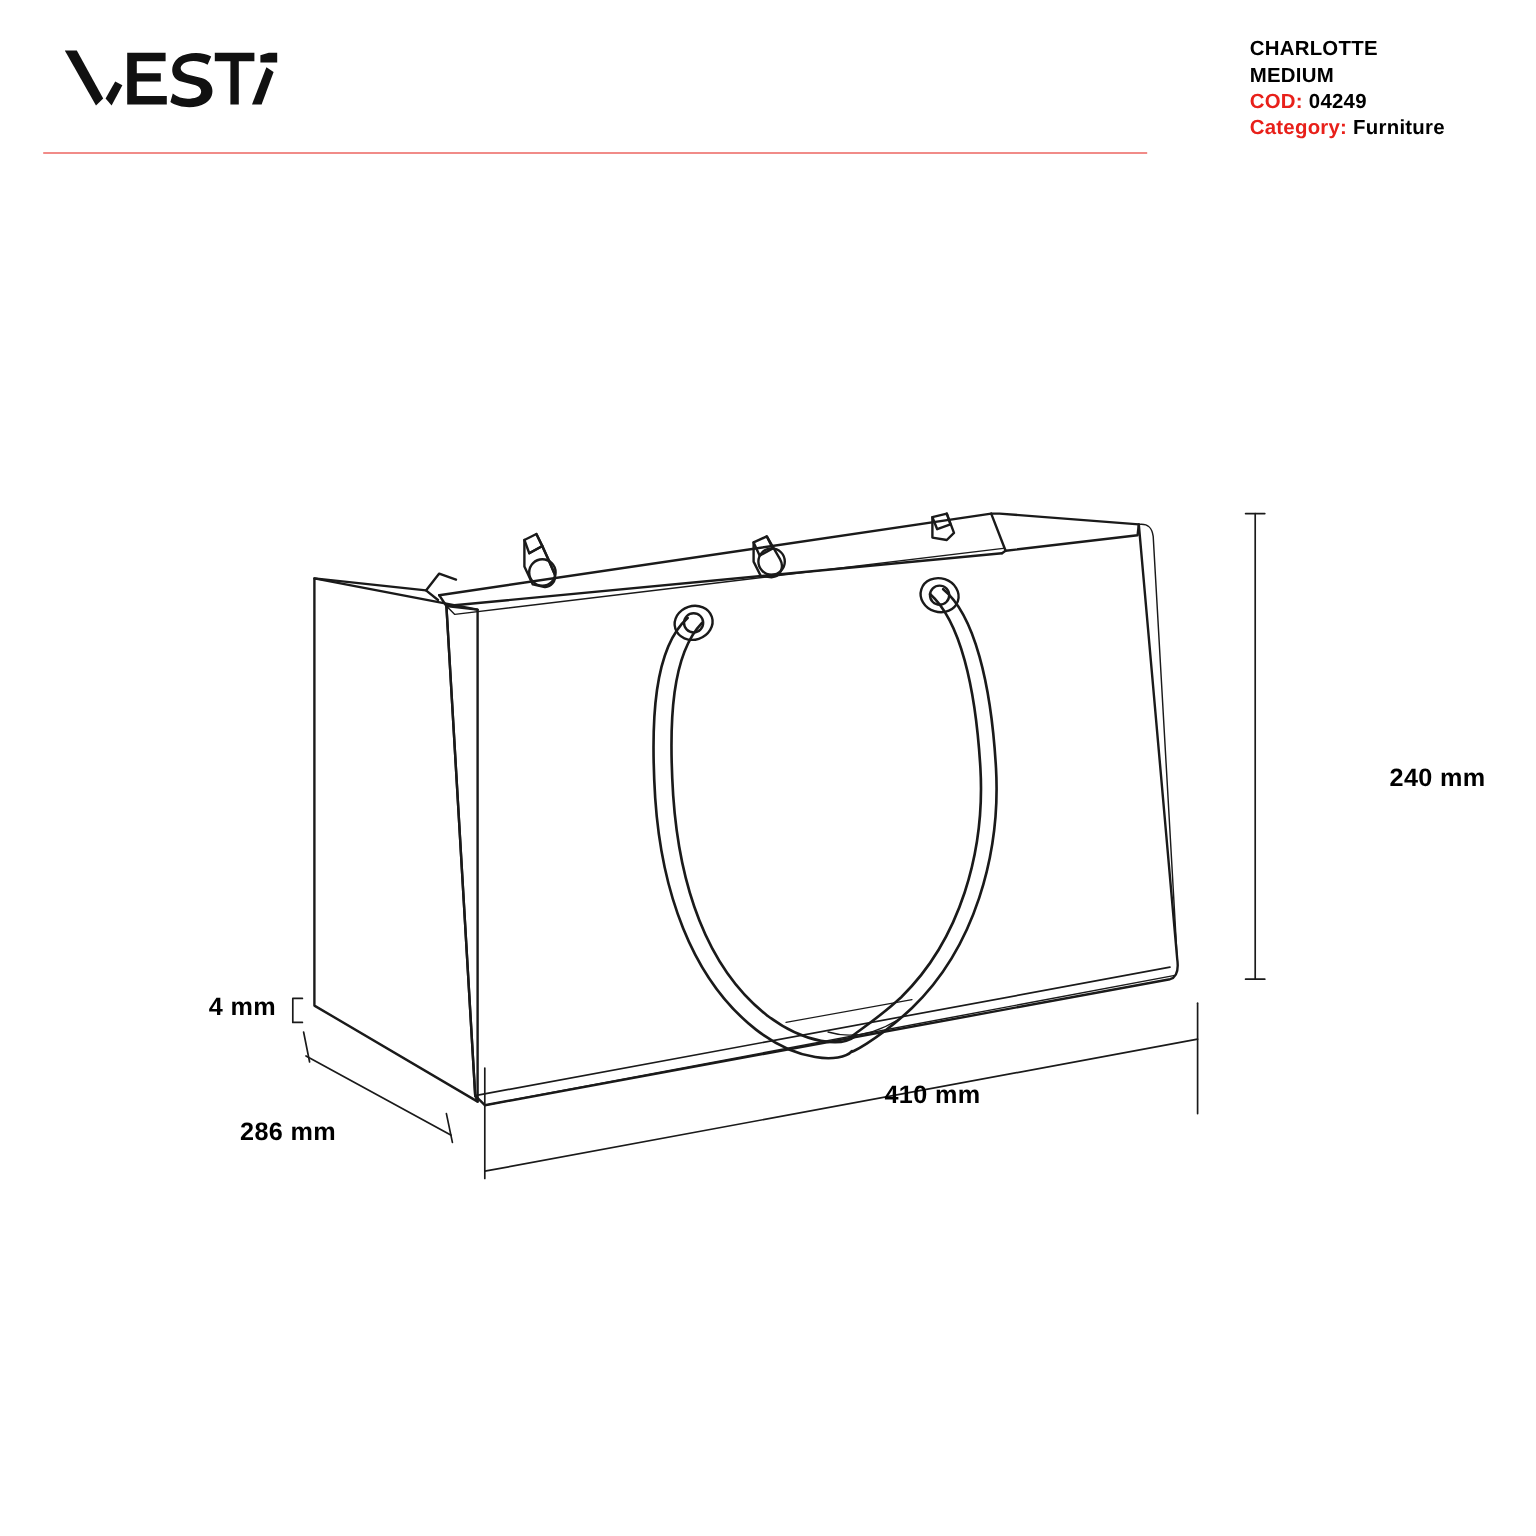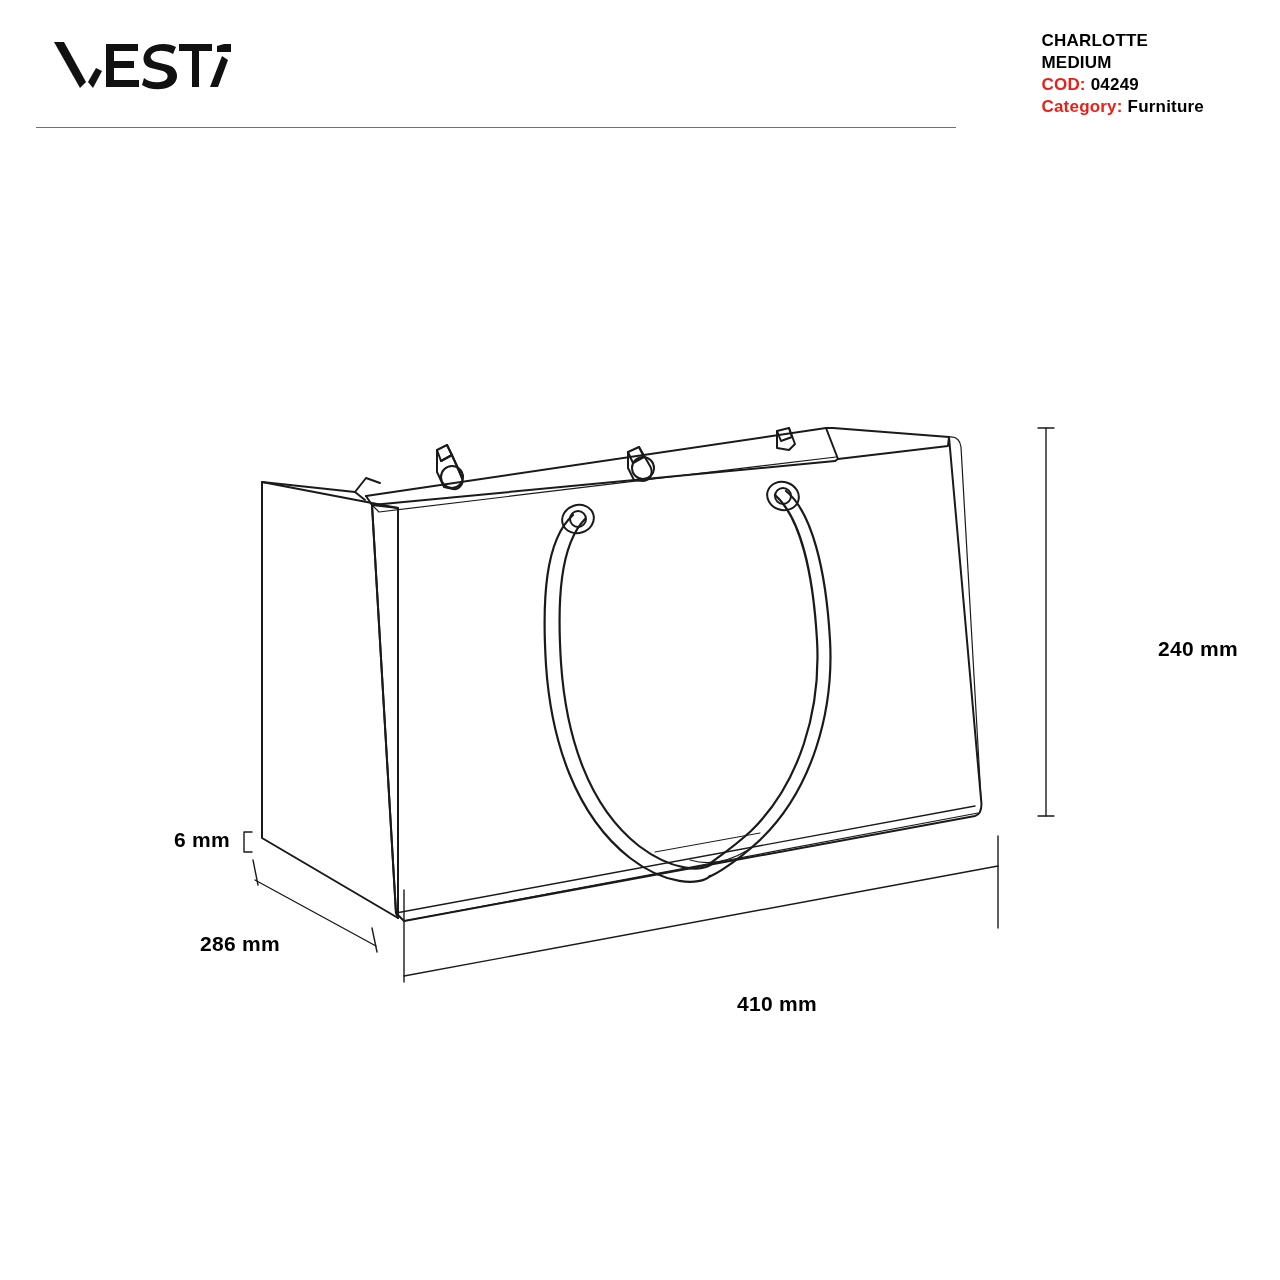--- a/index.html
+++ b/index.html
@@ -65,21 +65,21 @@
 
   
   .dim {
     position: absolute;
     font-size: 21px;
     font-weight: bold;
     letter-spacing: .3px;
     white-space: nowrap;
   }
   .dim-height { right: 42px; top: 637px; }
-  .dim-width  { left: 737px; top: 992px; }
+  .dim-width  { left: 737px; top: 901px; }
   .dim-depth  { left: 200px; top: 932px; }
   .dim-thick  { left: 174px; top: 828px; }
 </style>
 </head>
 <body>
 
 <div class="page">
 
   <div class="logo-wrap">
     <svg width="180" height="56" viewBox="0 0 180 56" xmlns="http://www.w3.org/2000/svg">
@@ -182,15 +182,15 @@
 
         <path d="M252 832 L244 832 L244 852 L252 852" stroke-width="1.4"></path>
 
       </g>
     </svg>
   </div>
 
   <div class="dim dim-height">240 mm</div>
   <div class="dim dim-width">410 mm</div>
   <div class="dim dim-depth">286 mm</div>
-  <div class="dim dim-thick">6 mm</div>
+  <div class="dim dim-thick">4 mm</div>
 
 </div>
 
 </body></html>

